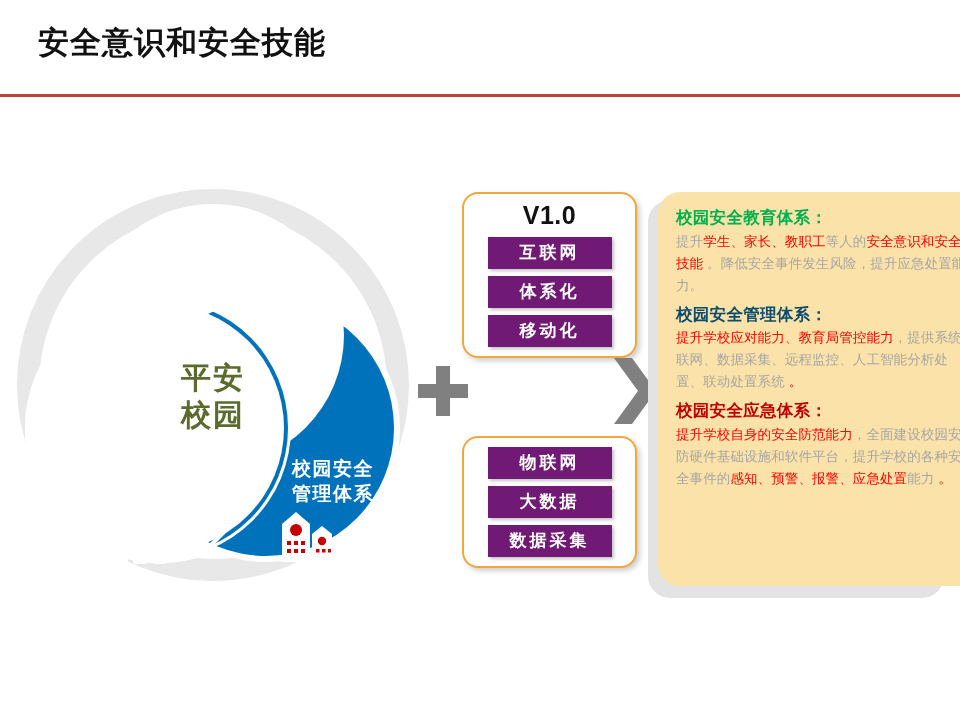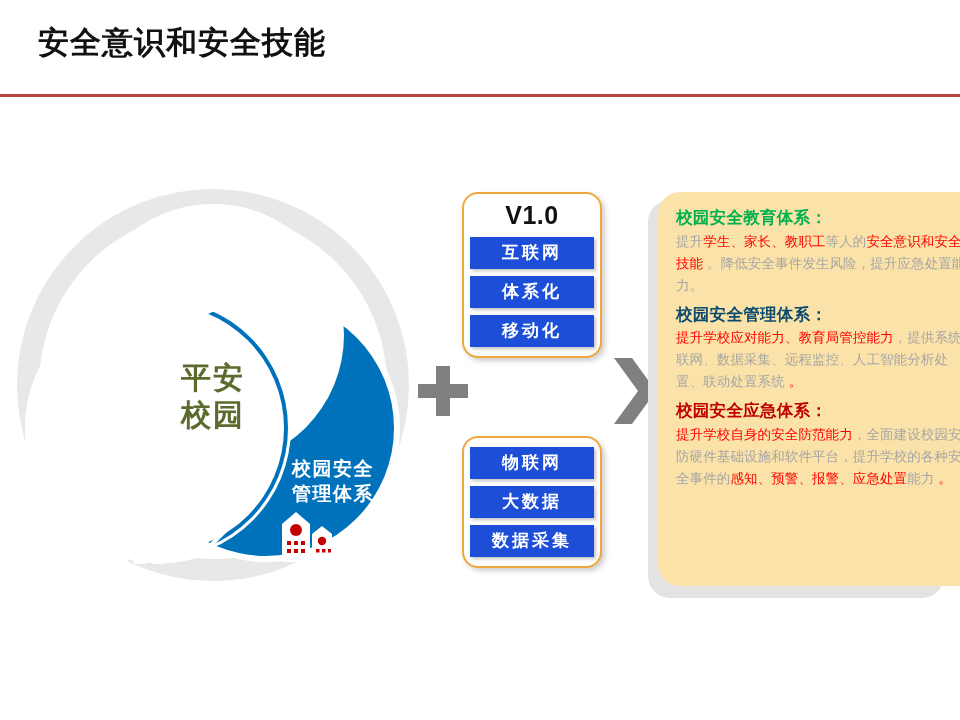--- a/index.html
+++ b/index.html
@@ -64,21 +64,21 @@
     position: absolute;
     left: 418px;
     top: 366px;
     width: 50px;
     height: 50px;
   }
 
   
   .version-box {
     position: absolute;
-    width: 140px;
+    width: 175px;
     background: #ffffff;
     border: 2px solid #f0a73c;
     border-radius: 16px;
     box-shadow: 3px 3px 5px rgba(150,150,150,0.45);
     box-sizing: border-box;
     padding: 7px 0 9px 0;
     text-align: center;
   }
   #box-v1 { left: 462px; top: 192px; }
   #box-v2 { left: 462px; top: 436px; }
@@ -86,21 +86,21 @@
   .version-title {
     font-size: 25px;
     font-weight: bold;
     color: #111111;
     line-height: 1.15;
     letter-spacing: 0.5px;
   }
   .chip {
     width: 124px;
     margin: 7px auto 0 auto;
-    background: #1d4ed8;
+    background: #701a75;
     color: #ffffff;
     font-size: 17px;
     font-weight: bold;
     letter-spacing: 3px;
     padding: 4px 0 5px 0;
     box-shadow: 2px 2px 3px rgba(140,140,140,0.5);
     box-sizing: border-box;
   }
   #box-v2 .chip:first-child { margin-top: 2px; }
   #box-v2 .version-title { margin-top: 6px; }

